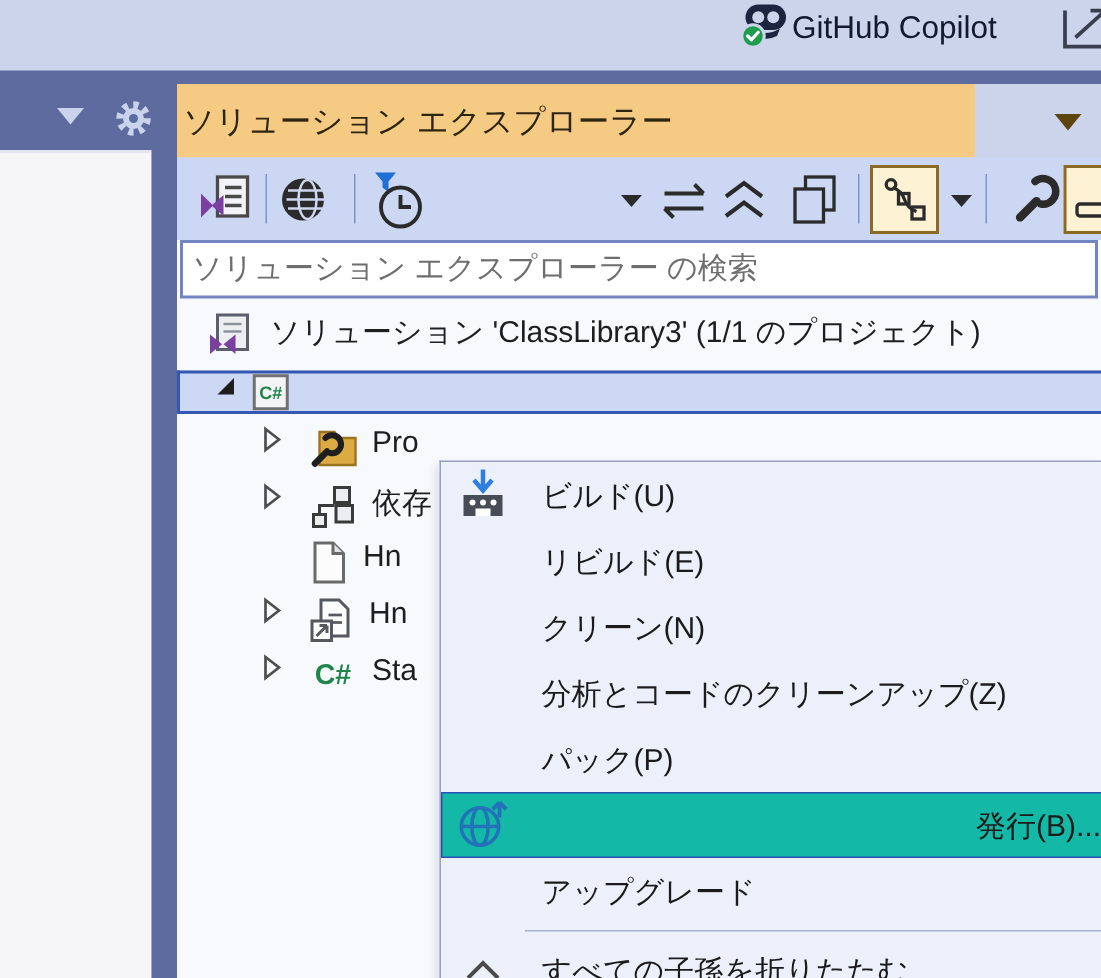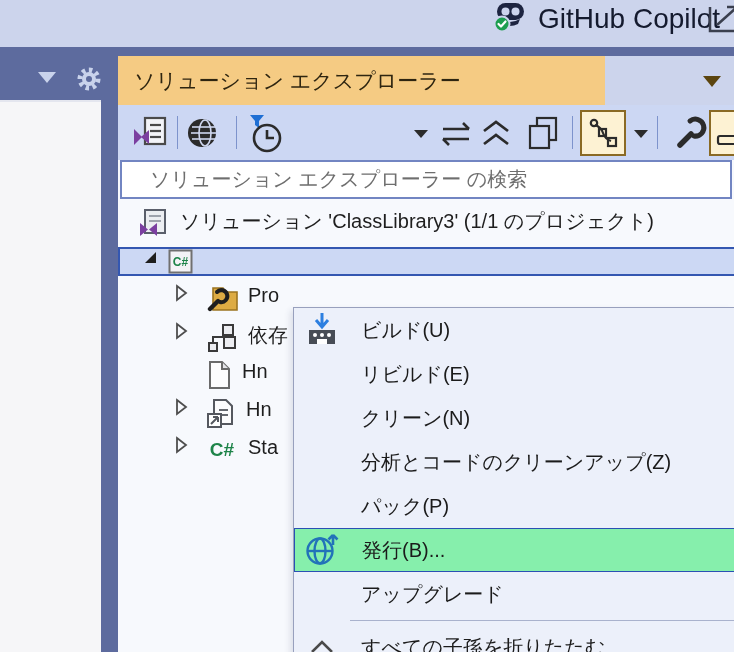--- a/index.html
+++ b/index.html
@@ -1,61 +1,61 @@
 <!DOCTYPE html>
 <html><head>
 <meta charset="utf-8">
 <style>
   html,body{margin:0;padding:0;}
   body{font-family:"Liberation Sans","DejaVu Sans",sans-serif;}
   #app{position:relative;width:734px;height:652px;overflow:hidden;background:#ccd4ec;}
 
   
   .topbar{position:absolute;left:0;top:0;width:734px;height:47px;background:#ccd4ec;overflow:hidden;}
-  .copilot{position:absolute;left:492px;top:0;height:38px;display:flex;align-items:center;gap:10px;color:#141a2e;font-size:28px;cursor:default;}
+  .copilot{position:absolute;left:492px;top:0;height:38px;display:flex;align-items:center;color:#141a2e;font-size:21px;cursor:default;}
   .feedback{position:absolute;left:707px;top:1px;width:27px;height:36px;overflow:hidden;}
 
   .band{position:absolute;left:0;top:47px;width:734px;height:9px;background:#5d6b9e;}
 
   
   .left-header{position:absolute;left:0;top:56px;width:118px;height:44px;background:#5d6b9e;}
   .lh-caret{position:absolute;left:38px;top:16px;width:0;height:0;border-left:9px solid transparent;border-right:9px solid transparent;border-top:11px solid #c9d3ec;}
   .lh-gear{position:absolute;left:74px;top:8px;}
   .left-panel{position:absolute;left:0;top:100px;width:101px;height:552px;background:#f6f6f8;border-top:2px solid #e4e6ef;}
   .vstrip{position:absolute;left:101px;top:100px;width:17px;height:552px;background:#5d6b9e;}
 
   
-  .pane-title{position:absolute;left:118px;top:56px;width:487px;height:49px;background:#f5cb83;display:flex;align-items:center;box-sizing:border-box;padding-left:16px;font-size:21px;color:#2e2510;text-align:center;}
+  .pane-title{position:absolute;left:118px;top:56px;width:532px;height:49px;background:#f5cb83;display:flex;align-items:center;box-sizing:border-box;padding-left:4px;font-size:21px;color:#2e2510;text-align:center;}
   .pt-caret{position:absolute;left:703px;top:76px;width:0;height:0;border-left:9px solid transparent;border-right:9px solid transparent;border-top:11px solid #5c450f;cursor:pointer;}
 
   .toolbar{position:absolute;left:118px;top:105px;width:616px;height:55px;background:#ccd7f3;}
   .tb{position:absolute;cursor:pointer;}
   .tsep{position:absolute;top:11px;width:1px;height:33px;background:#7d93cc;}
   .tbtn{position:absolute;top:5px;width:46px;height:46px;box-sizing:border-box;background:#fdf2d3;border:2px solid #8a6a24;display:flex;align-items:center;justify-content:center;cursor:pointer;}
   .tcaret{position:absolute;width:0;height:0;border-left:7px solid transparent;border-right:7px solid transparent;border-top:8px solid #2b2b2b;cursor:pointer;}
 
   .content-bg{position:absolute;left:118px;top:160px;width:616px;height:492px;background:#f7f9fd;}
-  .search{position:absolute;left:120px;top:160px;width:612px;height:39px;box-sizing:border-box;border:2px solid #7285c2;background:#ffffff;font-size:20px;color:#515151;padding:0 28px;outline:none;font-family:"Liberation Sans","DejaVu Sans",sans-serif;}
+  .search{position:absolute;left:120px;top:160px;width:612px;height:39px;box-sizing:border-box;border:2px solid #7285c2;background:#ffffff;font-size:20px;color:#515151;padding:0 6px;outline:none;font-family:"Liberation Sans","DejaVu Sans",sans-serif;}
   .search::placeholder{color:#6e6e6e;opacity:1;}
 
   
   .trow{position:absolute;left:118px;width:616px;height:38px;display:flex;align-items:flex-start;font-size:20px;color:#1e1e1e;white-space:nowrap;cursor:pointer;}
   .row-solution{top:208px;}
   .row-project{top:247px;height:29px;box-sizing:border-box;background:#ccd8f4;border:2px solid #3457b1;border-right:none;font-weight:bold;}
   .crow0{top:284px;} .crow1{top:322px;} .crow2{top:360px;} .crow3{top:398px;} .crow4{top:436px;}
   .exp{flex:0 0 16px;margin-left:56px;display:flex;align-items:center;}
   .tree-ic{margin-left:16px;display:flex;align-items:center;}
   .tlabel{margin-left:10px;}
 
   
   .cmenu{position:absolute;left:293px;top:277px;width:441px;height:375px;box-sizing:border-box;background:#ecf0fa;border-left:1px solid #98a0bd;border-top:1px solid #98a0bd;z-index:10;box-shadow:-3px 3px 6px rgba(40,50,90,0.12);margin-top:30px;}
   .mi{height:44px;display:flex;align-items:center;font-size:20px;color:#1b1b1b;box-sizing:border-box;cursor:pointer;}
   .mi-icon{flex:0 0 40px;margin-left:8px;display:flex;align-items:center;justify-content:center;}
   .mi-label{margin-left:19px;white-space:nowrap;}
-  .mi.hl{background:#86efac;border:1px solid #2a50b4;border-right:none;}
+  .mi.hl{background:#14b8a6;border:1px solid #2a50b4;border-right:none;justify-content:space-between;}
   .msep{height:1px;background:#a9b2cd;margin:4px 0 4px 56px;}
 </style>
 </head>
 <body>
 
 <div id="app">
 
   <div class="topbar">
     <div class="copilot">
       <span>

